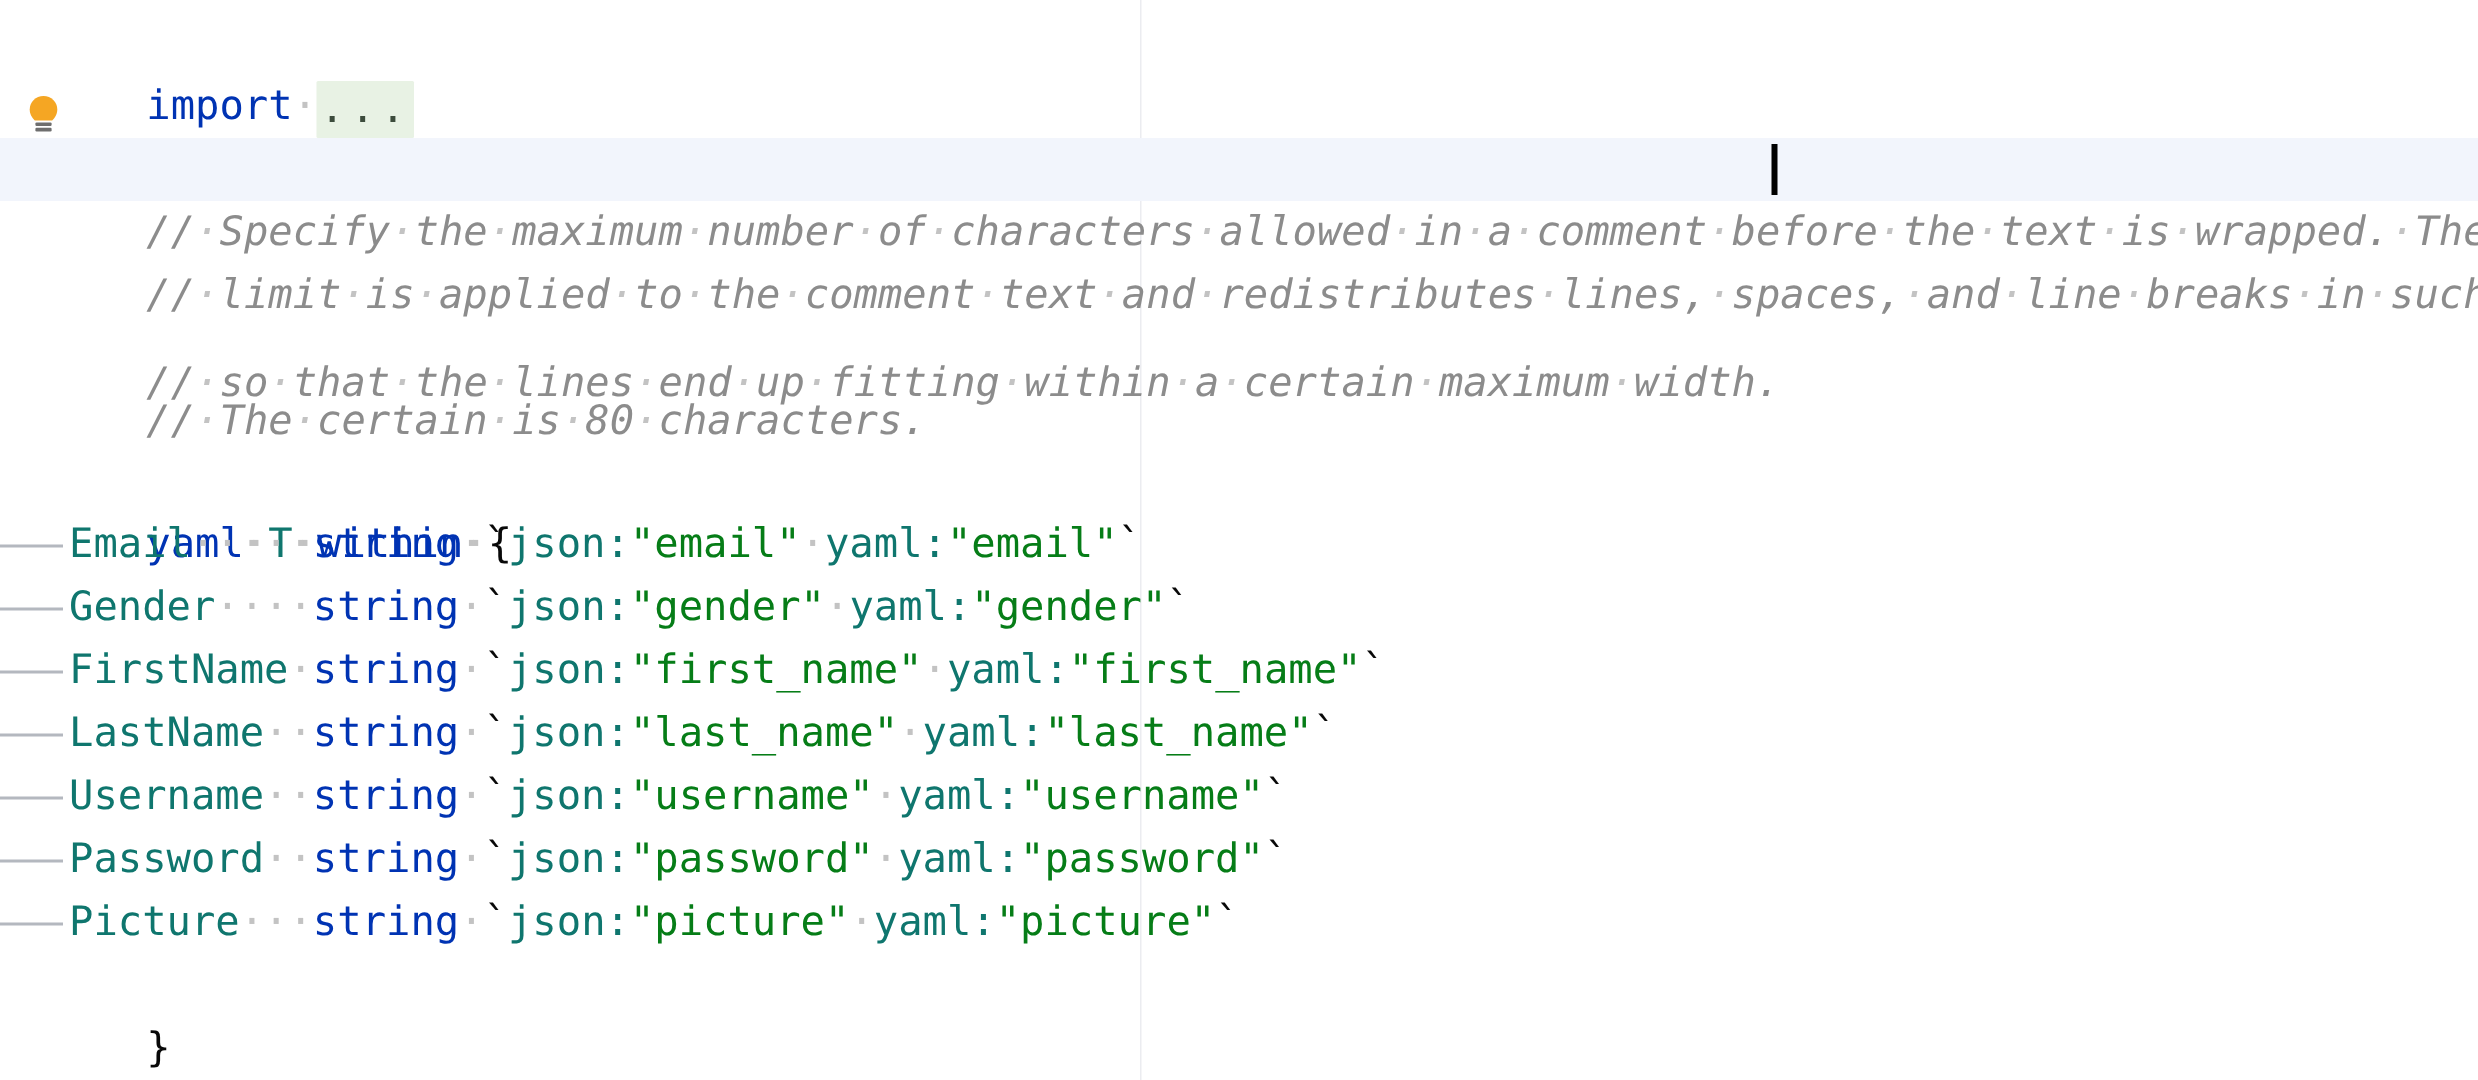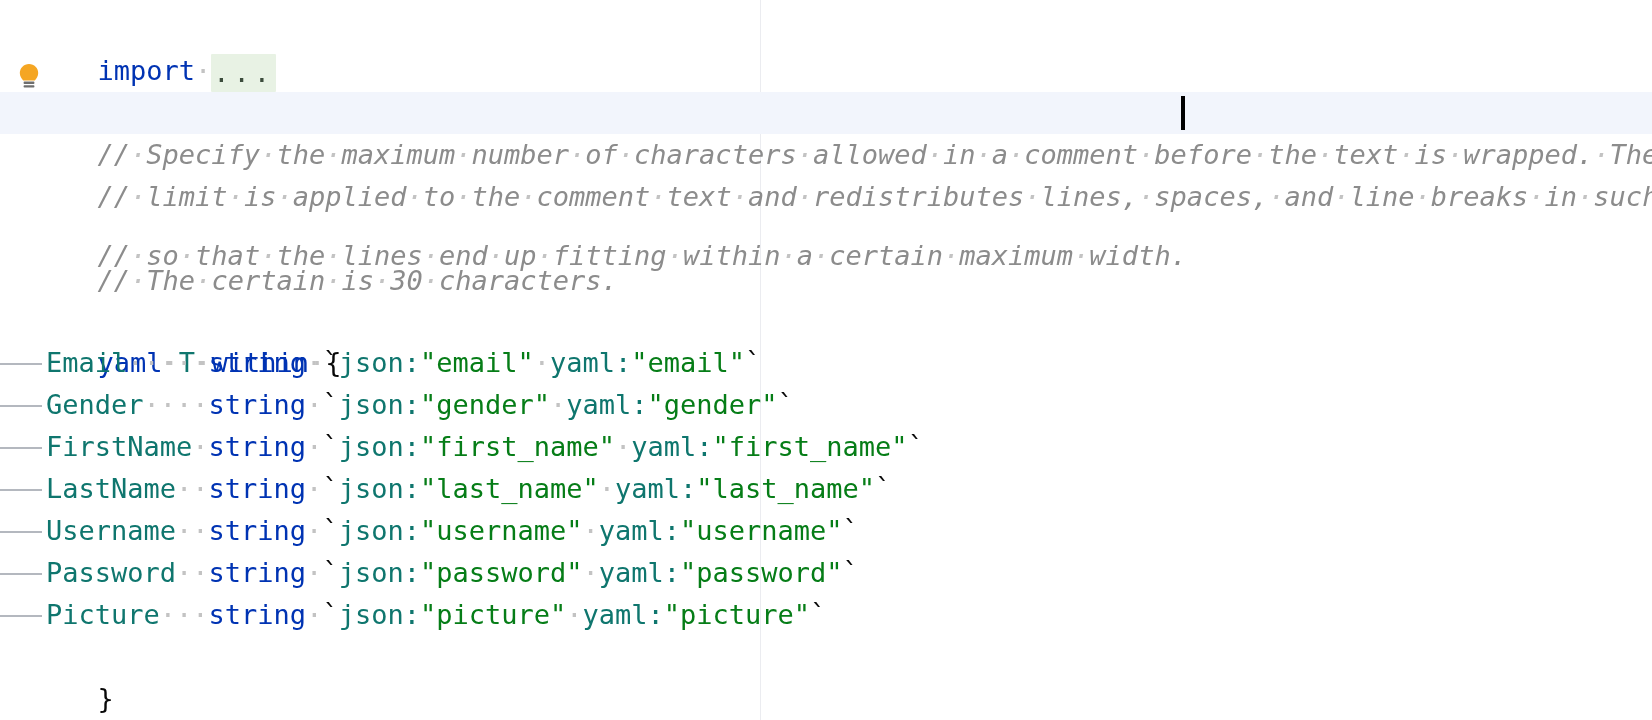--- a/index.html
+++ b/index.html
@@ -150,21 +150,21 @@
 
     <div class="code-line tok-comment" style="top:134px;">
       <span><span>//</span><span class="ws">·</span><span>limit</span><span class="ws">·</span><span>is</span><span class="ws">·</span><span>applied</span><span class="ws">·</span><span>to</span><span class="ws">·</span><span>the</span><span class="ws">·</span><span>comment</span><span class="ws">·</span><span>text</span><span class="ws">·</span><span>and</span><span class="ws">·</span><span>redistributes</span><span class="ws">·</span><span>lines,</span><span class="ws">·</span><span>spaces,</span><span class="ws">·</span><span>and</span><span class="ws">·</span><span>line</span><span class="ws">·</span><span>breaks</span><span class="ws">·</span><span>in</span><span class="ws">·</span><span>such</span></span>
     </div>
 
     <div class="code-line tok-comment" style="top:193px;">
       <span><span>//</span><span class="ws">·</span><span>so</span><span class="ws">·</span><span>that</span><span class="ws">·</span><span>the</span><span class="ws">·</span><span>lines</span><span class="ws">·</span><span>end</span><span class="ws">·</span><span>up</span><span class="ws">·</span><span>fitting</span><span class="ws">·</span><span>within</span><span class="ws">·</span><span>a</span><span class="ws">·</span><span>certain</span><span class="ws">·</span><span>maximum</span><span class="ws">·</span><span>width.</span></span>
     </div>
 
     <div class="code-line tok-comment" style="top:218px;">
-      <span><span>//</span><span class="ws">·</span><span>The</span><span class="ws">·</span><span>certain</span><span class="ws">·</span><span>is</span><span class="ws">·</span><span>30</span><span class="ws">·</span><span>characters.</span></span>
+      <span><span>//</span><span class="ws">·</span><span>The</span><span class="ws">·</span><span>certain</span><span class="ws">·</span><span>is</span><span class="ws">·</span><span>80</span><span class="ws">·</span><span>characters.</span></span>
     </div>
 
     <div class="code-line" style="top:260px;"></div>
 
     <div class="code-line" style="top:300px;">
       <span class="tok-keyword">yaml</span><span class="ws">·</span><span class="tok-plain">T</span><span class="ws">·</span><span class="tok-keyword">within</span><span class="ws">·</span><span class="tok-punct">{</span>
     </div>
 
     <div id="field-lines">
         <div class="code-line" style="top: 342px;"><span class="tab-indicator"></span><span class="tok-plain">Email</span><span class="ws">·····</span><span class="tok-keyword">string</span><span class="ws">·</span><span class="tok-punct">`</span><span class="tok-plain">json:</span><span class="tok-string">"email"</span><span class="ws">·</span><span class="tok-plain">yaml:</span><span class="tok-string">"email"</span><span class="tok-punct">`</span></div>

